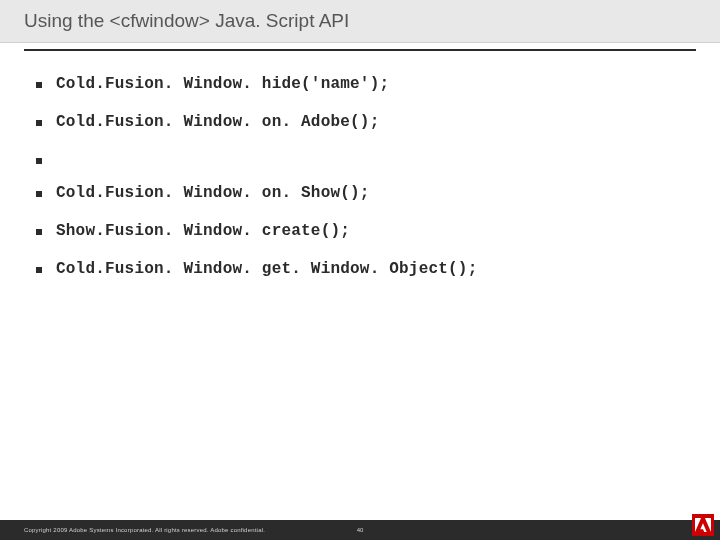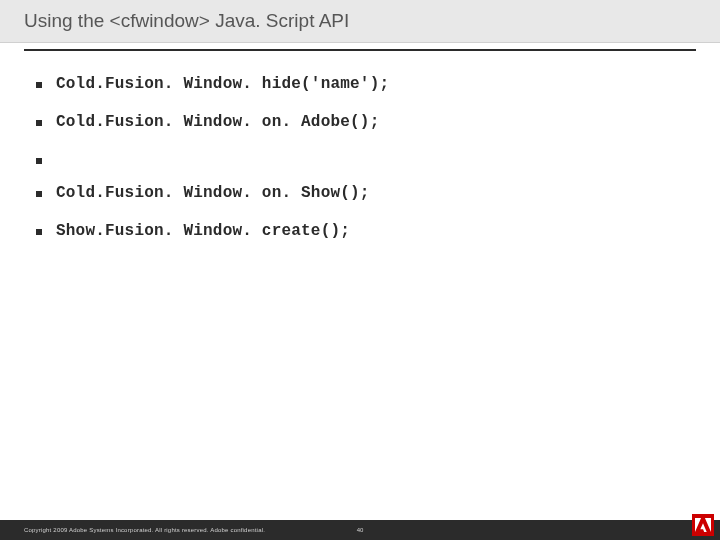--- a/index.html
+++ b/index.html
@@ -115,20 +115,24 @@
     <div class="bullet"></div>
   </div>
   <div class="bullet-row">
     <div class="bullet"></div>
     <div class="code-text">Cold.Fusion. Window. on. Show();</div>
   </div>
   <div class="bullet-row">
     <div class="bullet"></div>
     <div class="code-text">Show.Fusion. Window. create();</div>
   </div>
+  <div class="bullet-row">
+    <div class="bullet"></div>
+    <div class="code-text">Cold.Fusion. Window. get. Window. Object();</div>
+  </div>
 </div>
 
 <div class="footer">
   <span class="footer-text">Copyright 2009 Adobe Systems Incorporated.  All rights reserved.  Adobe confidential.</span>
   <span class="footer-page">40</span>
 </div>
 
 <div class="adobe-logo">
   <svg viewBox="0 0 30 26">
     <path d="M 18.6 0 L 30 0 L 30 26 Z M 11.4 0 L 0 0 L 0 26 Z M 15 9.5 L 22 26 L 17.2 26 L 15.1 20.8 L 10 20.8 Z" fill="#ffffff"></path>

